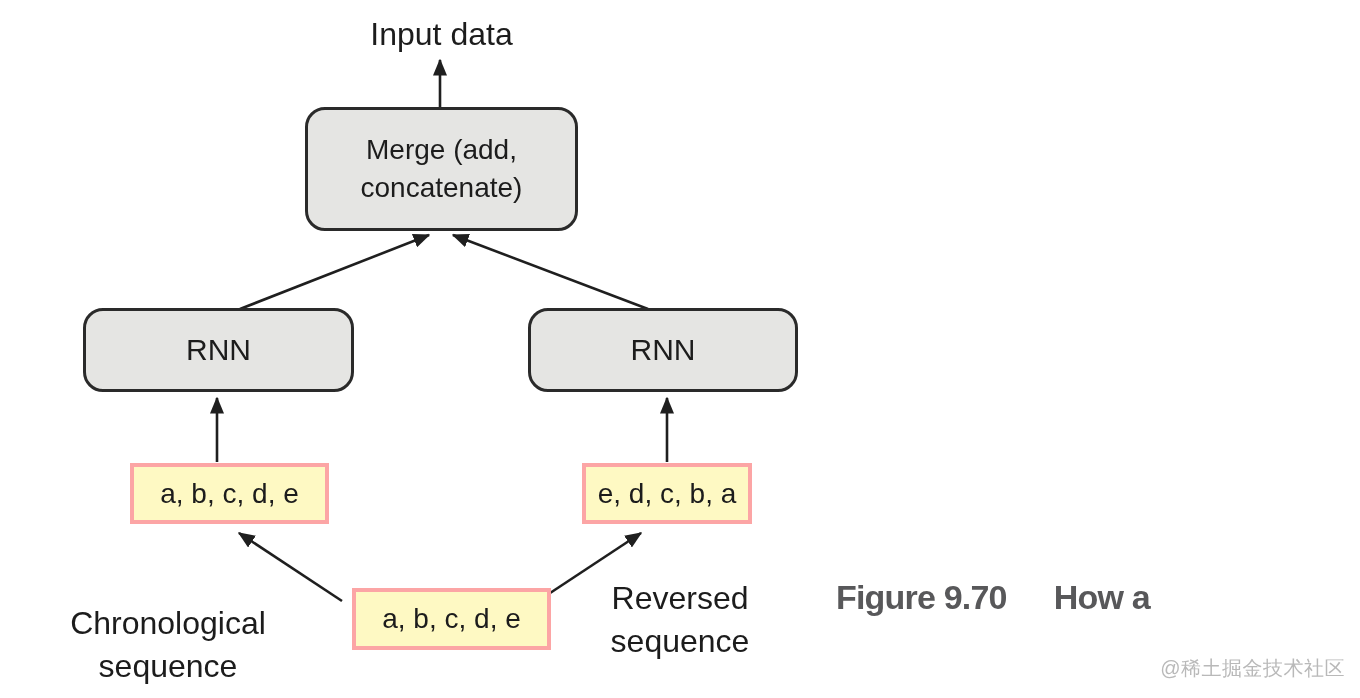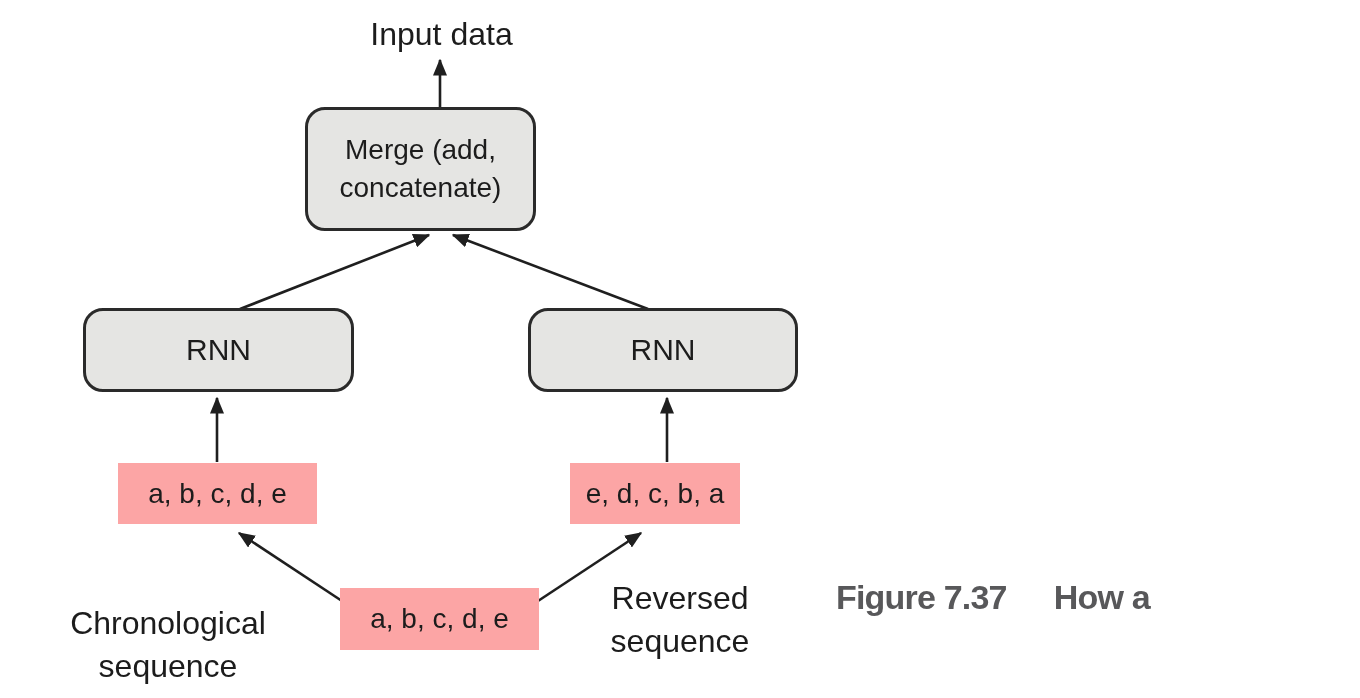--- a/index.html
+++ b/index.html
@@ -35,24 +35,25 @@
     text-align: center;
     box-sizing: border-box;
     white-space: pre-line;
   }
   .node.round {
     background: #e5e5e3;
     border: 3px solid #2a2a2a;
     border-radius: 20px;
   }
   .node.square {
-    background: #fca5a5;
-    border: 6px solid #fca5a5;
+    background: #fef9c3;
+    border: 4px solid #fca5a5;
+    margin-left: 12px;
   }
-  .node-merge   { left: 305px; top: 107px; width: 231px; height: 124px; font-size: 28px; line-height: 38px; }
+  .node-merge   { left: 305px; top: 107px; width: 273px; height: 124px; font-size: 28px; line-height: 38px; }
   .node-rnn-l   { left: 83px;  top: 308px; width: 271px; height: 84px;  font-size: 30px; }
   .node-rnn-r   { left: 528px; top: 308px; width: 270px; height: 84px;  font-size: 30px; }
   .node-seq-l   { left: 118px; top: 463px; width: 199px; height: 61px;  font-size: 28px; }
   .node-seq-r   { left: 570px; top: 463px; width: 170px; height: 61px;  font-size: 28px; }
   .node-seq-b   { left: 340px; top: 588px; width: 199px; height: 62px;  font-size: 28px; }
   .lbl {
     position: absolute;
     text-align: center;
     white-space: pre-line;
     font-size: 32px;
@@ -119,18 +120,19 @@
   <div class="node square node-seq-b">a, b, c, d, e</div>
 
   <div class="lbl lbl-chron">Chronological
 sequence</div>
 
   <div class="lbl lbl-rev">Reversed
 sequence</div>
 
   <div class="caption">
     <div>
-      <span class="figno">Figure 7.37</span><span class="rest">How a</span>
+      <span class="figno">Figure 9.70</span><span class="rest">How a</span>
     </div>
   </div>
 
+  <div class="watermark">@稀土掘金技术社区</div>
 
 </div>
 
 </body></html>

